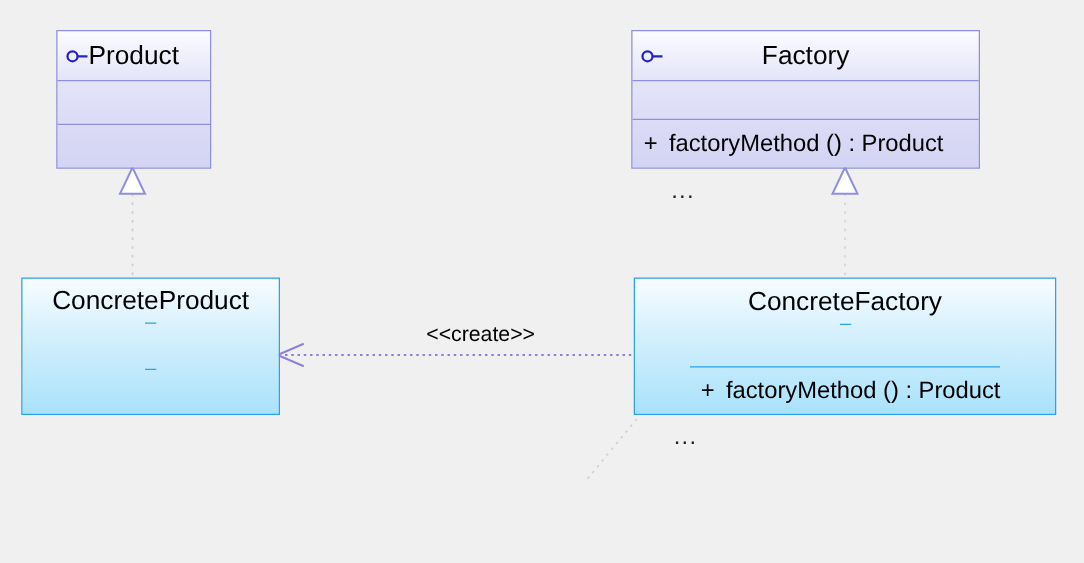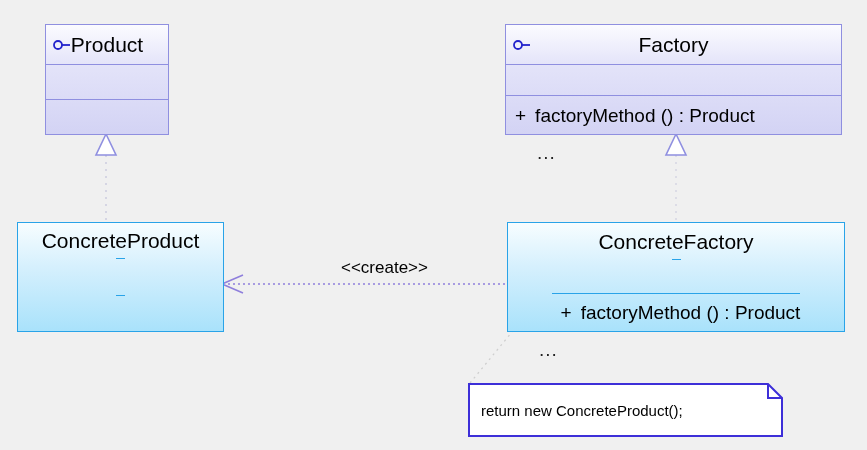--- a/index.html
+++ b/index.html
@@ -162,21 +162,21 @@
       <span class="title-text">Product</span>
     </div>
     <div class="compartment" style="height:35px;">
       <span class="member-text"></span>
     </div>
     <div class="compartment" style="flex:1;">
       <span class="member-text"></span>
     </div>
   </div>
 
-  <div class="uml-class iface" style="left:505px; top:24px; width:337px; height:111px;">
+  <div class="uml-class iface" style="left:505px; top:24px; width:279px; height:111px;">
     <div class="compartment title-compartment" style="height:39px;">
       <svg class="iface-icon" viewBox="0 0 20 12">
         <circle cx="6" cy="6" r="4" fill="none" stroke="#2222cc" stroke-width="1.8"></circle>
         <line x1="10" y1="6" x2="18" y2="6" stroke="#2222cc" stroke-width="1.8"></line>
       </svg>
       <span class="title-text">Factory</span>
     </div>
     <div class="compartment" style="height:31px;">
       <span class="member-text"></span>
     </div>
@@ -212,21 +212,14 @@
       <span class="member-text">
         <span class="vis">+</span>
         <span>factoryMethod () : Product</span>
       </span>
     </div>
   </div>
   <span class="ellipsis" style="left:539px; top:340px;">...</span>
 
   <span class="edge-label" style="left:305px; top:258px;">&lt;&lt;create&gt;&gt;</span>
 
-  <div class="uml-note" style="left:468px; top:383px; width:315px; height:54px;">
-    <svg width="315" height="54" viewBox="0 0 315 54">
-      <path d="M1,1 L300,1 L314,15 L314,53 L1,53 Z" fill="#ffffff" stroke="#3d2fd8" stroke-width="2"></path>
-      <path d="M300,1 L300,15 L314,15" fill="none" stroke="#3d2fd8" stroke-width="2"></path>
-    </svg>
-    <span class="note-text">return new ConcreteProduct();</span>
-  </div>
 
 </div>
 
 </body></html>

